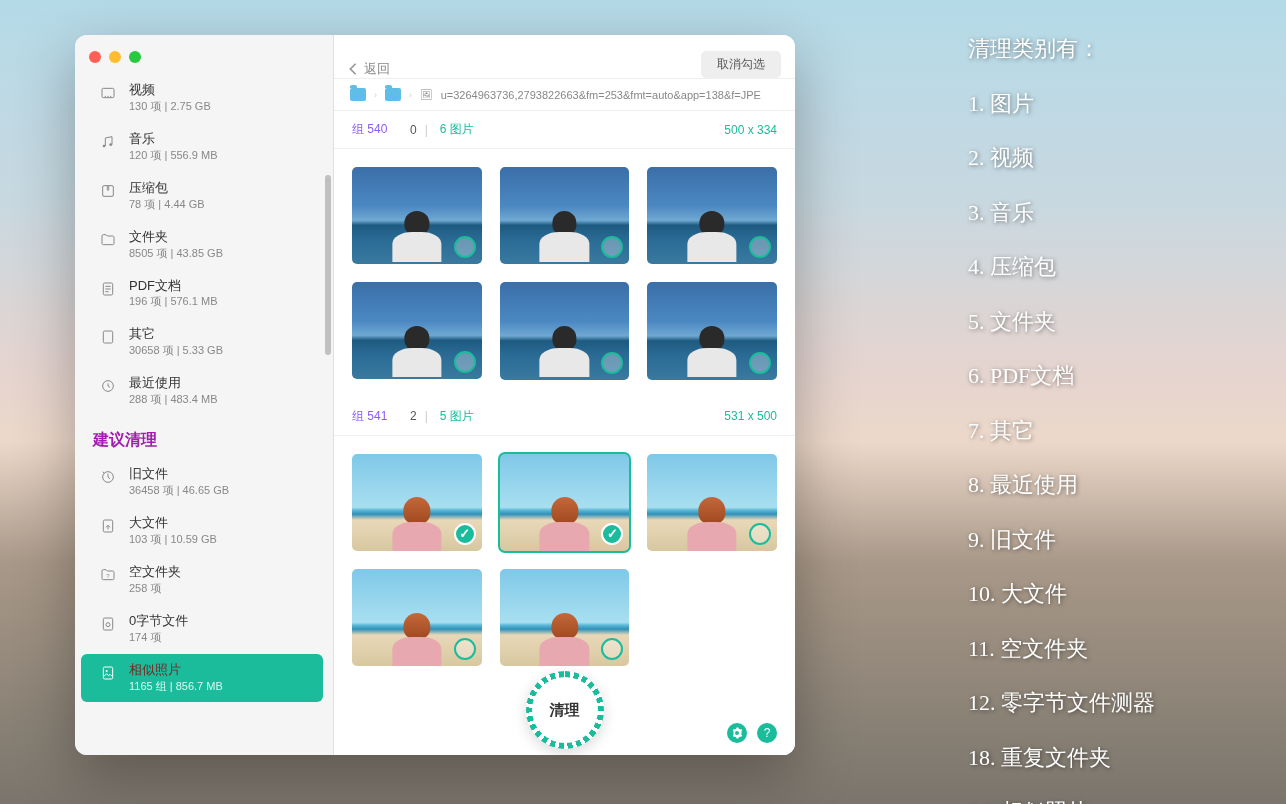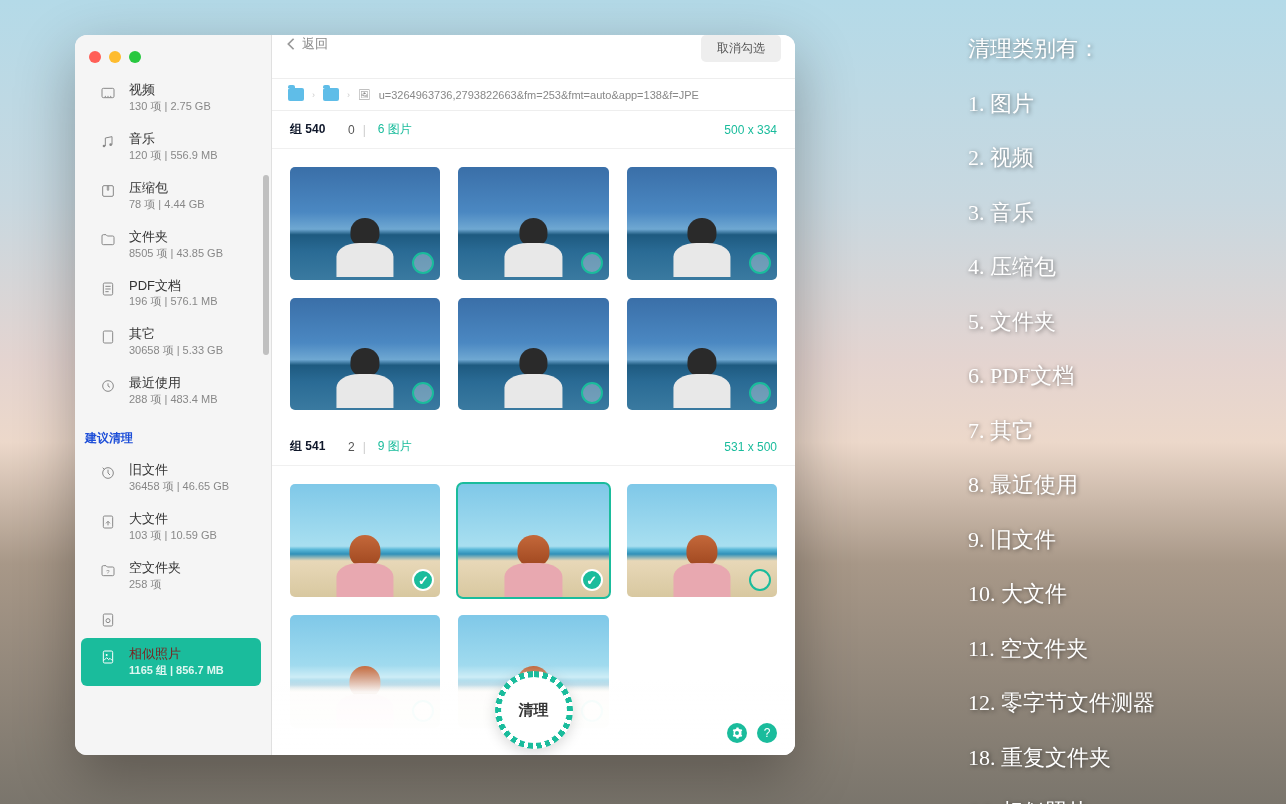--- a/index.html
+++ b/index.html
@@ -22,21 +22,21 @@
       top: 35px;
       width: 720px;
       height: 720px;
       background: #f7f7f7;
       border-radius: 12px;
       box-shadow: 0 20px 60px rgba(0,0,0,0.3);
       display: flex;
       overflow: hidden;
     }
     .sidebar {
-      width: 197px;
+      width: 259px;
       background: #f5f5f5;
       border-right: 1px solid #e0e0e0;
       display: flex;
       flex-direction: column;
       position: relative;
     }
     .traffic-lights {
       display: flex;
       gap: 8px;
       padding: 16px 14px 10px;
@@ -68,53 +68,53 @@
       align-items: flex-start;
       padding: 8px 12px 8px 18px;
       cursor: pointer;
       border-radius: 6px;
       margin: 1px 6px;
     }
     .sidebar-item.active {
       background: #1abc9c;
       color: #fff;
     }
-    .sidebar-item.active .sidebar-sub { color: #e0f7f2; font-weight: bold; }
+    .sidebar-item.active .sidebar-sub { color: #e0f7f2; }
     .sidebar-icon {
       width: 18px;
       height: 18px;
       margin-right: 12px;
       margin-top: 2px;
       flex-shrink: 0;
       display: flex;
       align-items: center;
       justify-content: center;
     }
     .sidebar-icon svg { width: 16px; height: 16px; }
     .sidebar-text { flex: 1; }
     .sidebar-title { font-size: 13px; color: #333; line-height: 1.3; }
     .sidebar-item.active .sidebar-title { color: #7f1d1d; }
     .sidebar-sub { font-size: 11px; color: #888; margin-top: 0; }
     .section-header {
-      font-size: 12px;
-      color: #1d4ed8;
+      font-size: 16px;
+      color: #a21caf;
       font-weight: 600;
-      padding: 14px 10px 6px;
+      padding: 14px 18px 6px;
     }
     .main {
       flex: 1;
       display: flex;
       flex-direction: column;
       background: #fff;
       position: relative;
     }
     .toolbar {
       height: 44px;
       display: flex;
-      align-items: flex-start;
+      align-items: flex-end;
       padding: 0 14px;
       gap: 8px;
       border-bottom: 1px solid #eee;
     }
     .back-btn {
       display: flex;
       align-items: center;
       gap: 6px;
       color: #888;
       font-size: 13px;
@@ -161,21 +161,21 @@
       padding: 0 0 100px 0;
     }
     .group-header {
       display: flex;
       align-items: center;
       padding: 10px 18px;
       font-size: 12px;
       border-bottom: 1px solid #f0f0f0;
       background: #fff;
     }
-    .group-label { color: #0f172a; font-weight: 700; }
+    .group-label { color: #8b5cf6; font-weight: 400; }
     .group-sep { color: #ccc; margin: 0 8px; }
     .group-count { color: #555; }
     .group-photos { color: #1abc9c; margin-left: 4px; }
     .group-dims { margin-left: auto; color: #1abc9c; }
     .thumb-grid {
       display: grid;
       grid-template-columns: repeat(3, 1fr);
       gap: 18px;
       padding: 18px;
     }
@@ -452,20 +452,24 @@
       <div class="sidebar-sub">258 项</div>
     </div>
         </div>
         <div class="sidebar-item">
     <div class="sidebar-icon">
             <svg viewBox="0 0 24 24">
               <rect x="5" y="3" width="14" height="18" rx="2" stroke="#888" fill="none" stroke-width="1.5"></rect>
               <circle cx="12" cy="13" r="3" stroke="#888" fill="none" stroke-width="1.5"></circle>
             </svg>
           </div>
+    <div class="sidebar-text">
+      <div class="sidebar-title">0字节文件</div>
+      <div class="sidebar-sub">174 项</div>
+    </div>
         </div>
         <div class="sidebar-item active">
     <div class="sidebar-icon">
             <svg viewBox="0 0 24 24">
               <rect x="5" y="3" width="14" height="18" rx="2" stroke="#fff" fill="none" stroke-width="1.5"></rect>
               <circle cx="10" cy="9" r="1.5" fill="#fff"></circle>
               <path d="M6 17l4-4 3 3 2-2 3 3" stroke="#fff" fill="none" stroke-width="1.5"></path>
             </svg>
           </div>
     <div class="sidebar-text">
@@ -558,21 +562,21 @@
         </div>
       </div>
       <div class="check-badge empty"></div>
           </div>
         </div>
         <div class="group-header">
     <span class="group-label">组 541</span>
     <span class="group-sep">&nbsp;&nbsp;</span>
     <span class="group-count">2</span>
     <span class="group-sep">|</span>
-    <span class="group-photos">9 图片</span>
+    <span class="group-photos">5 图片</span>
     <span class="group-dims">531 x 500</span>
         </div>
         <div class="thumb-grid">
           <div class="thumb">
       <div class="thumb-img sunny">
         <div class="person-silhouette">
           <div class="person-hair red"></div>
           <div class="person-body pink"></div>
         </div>
       </div>

